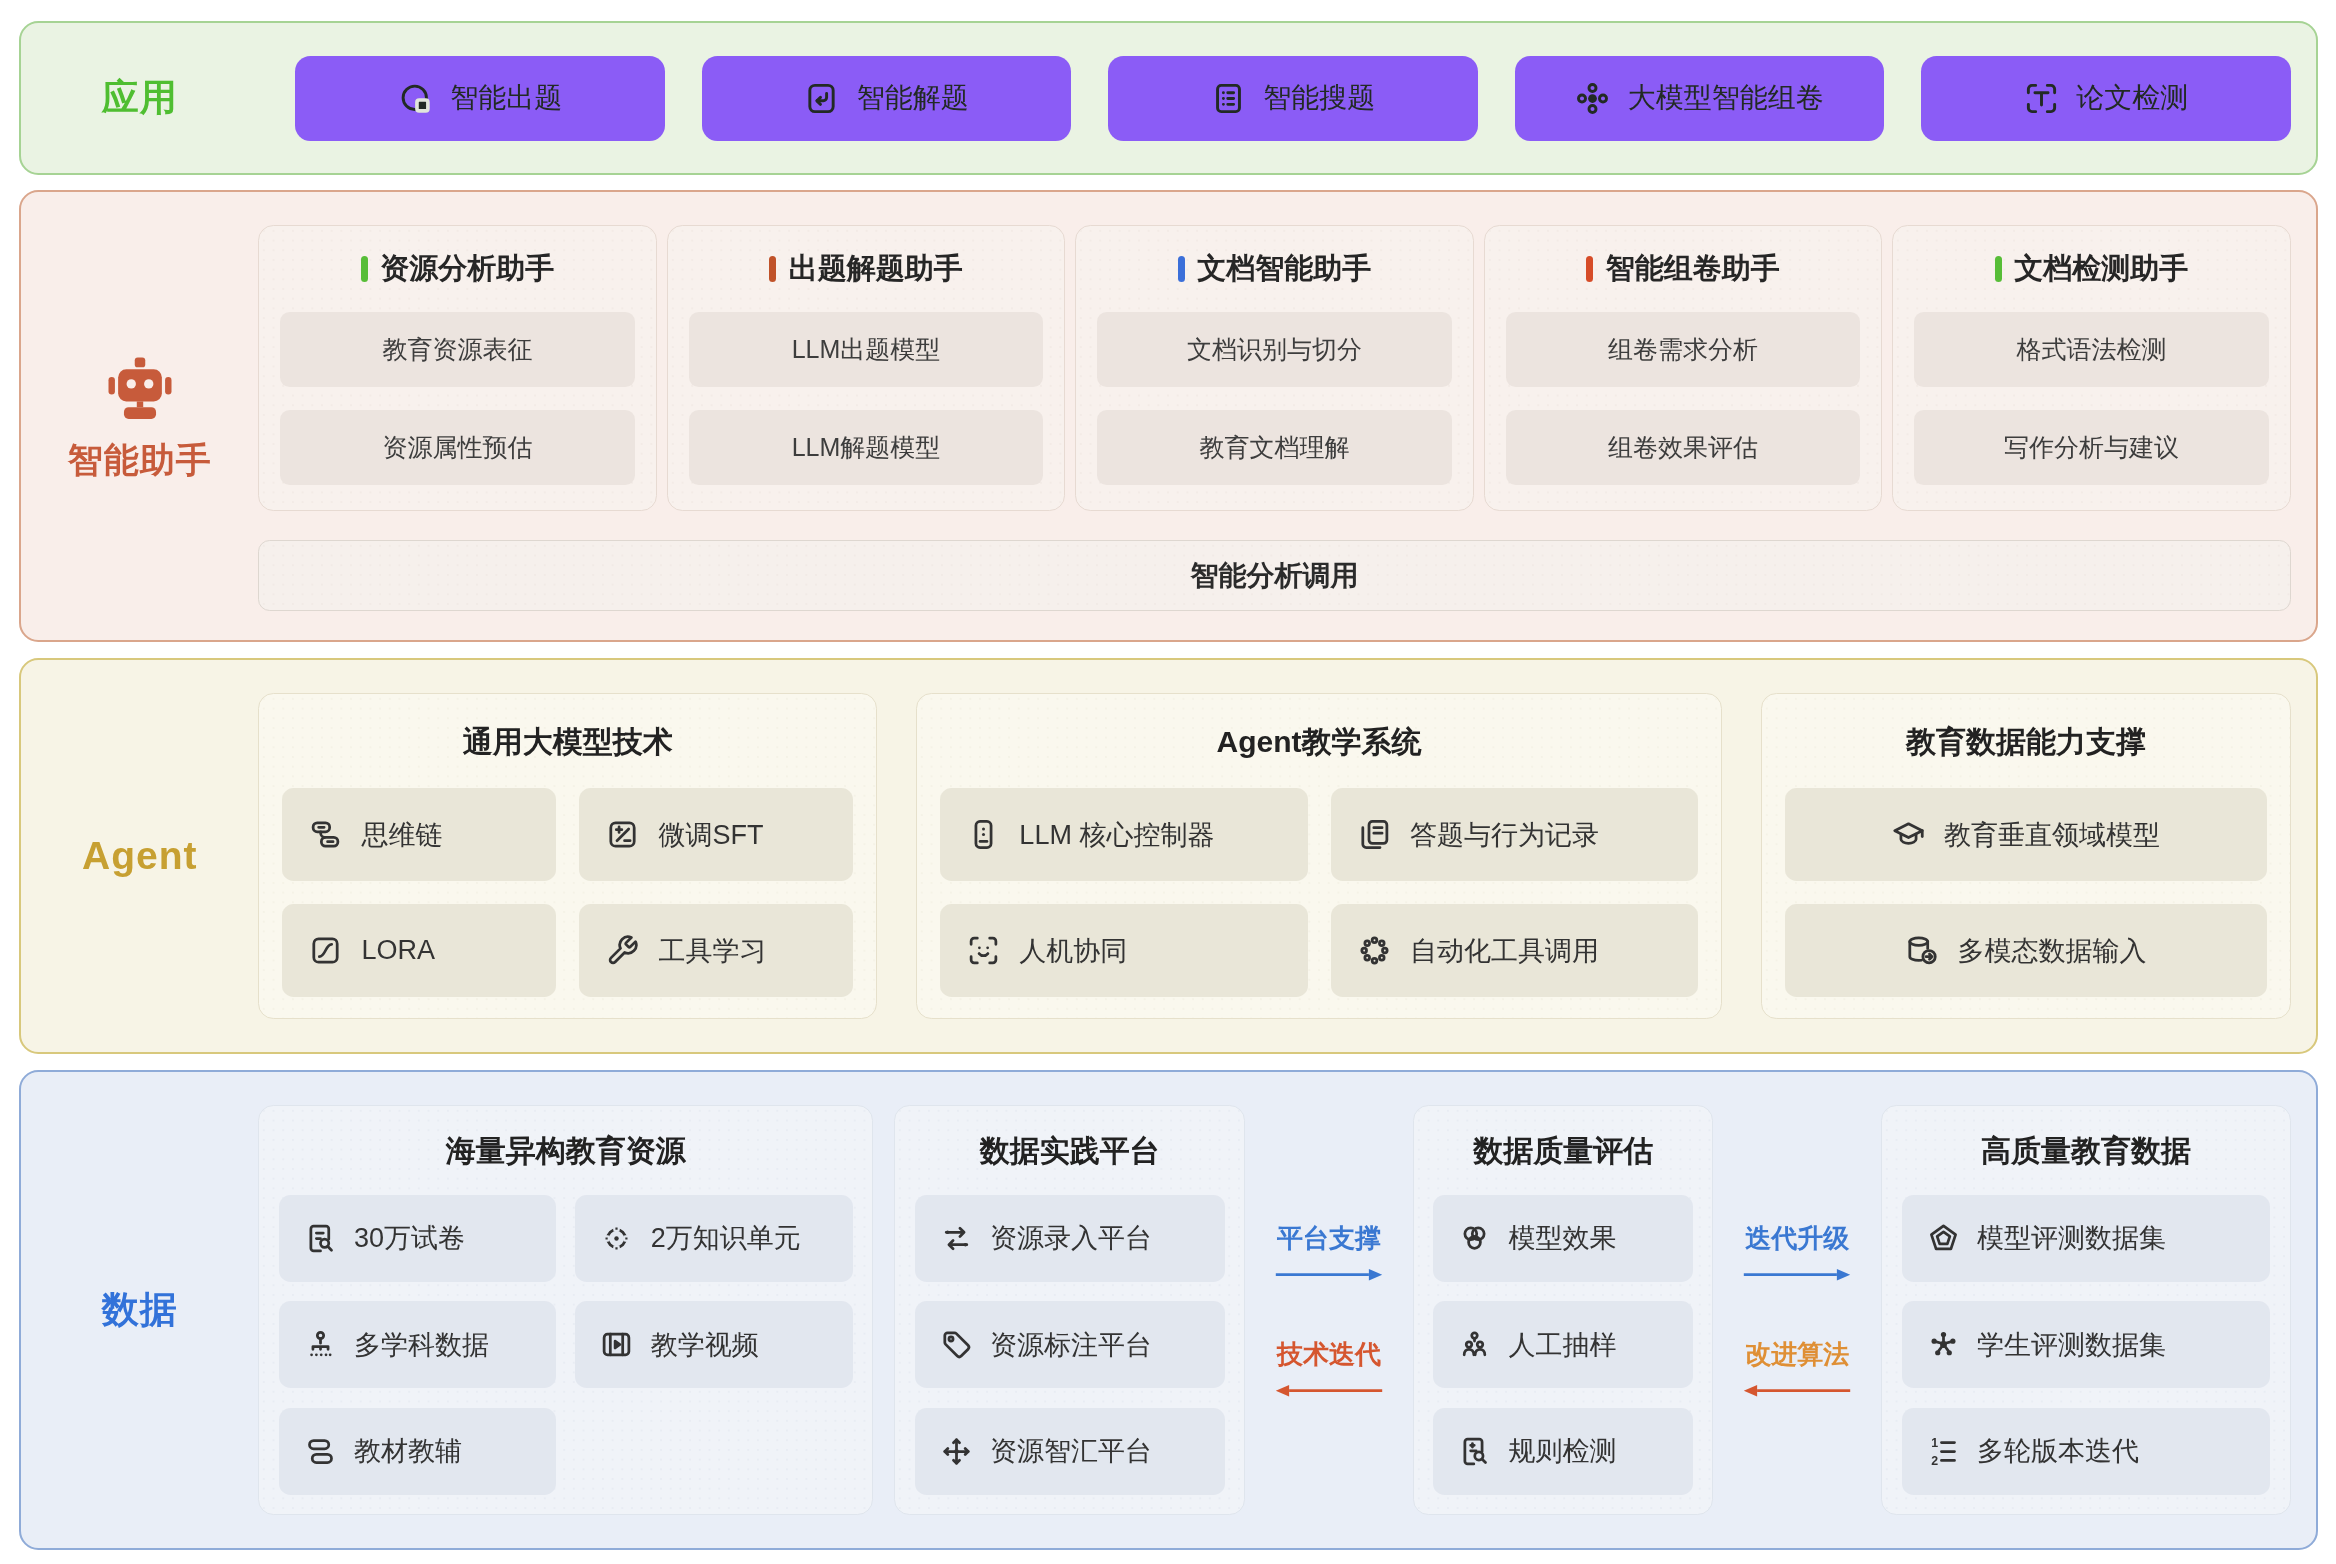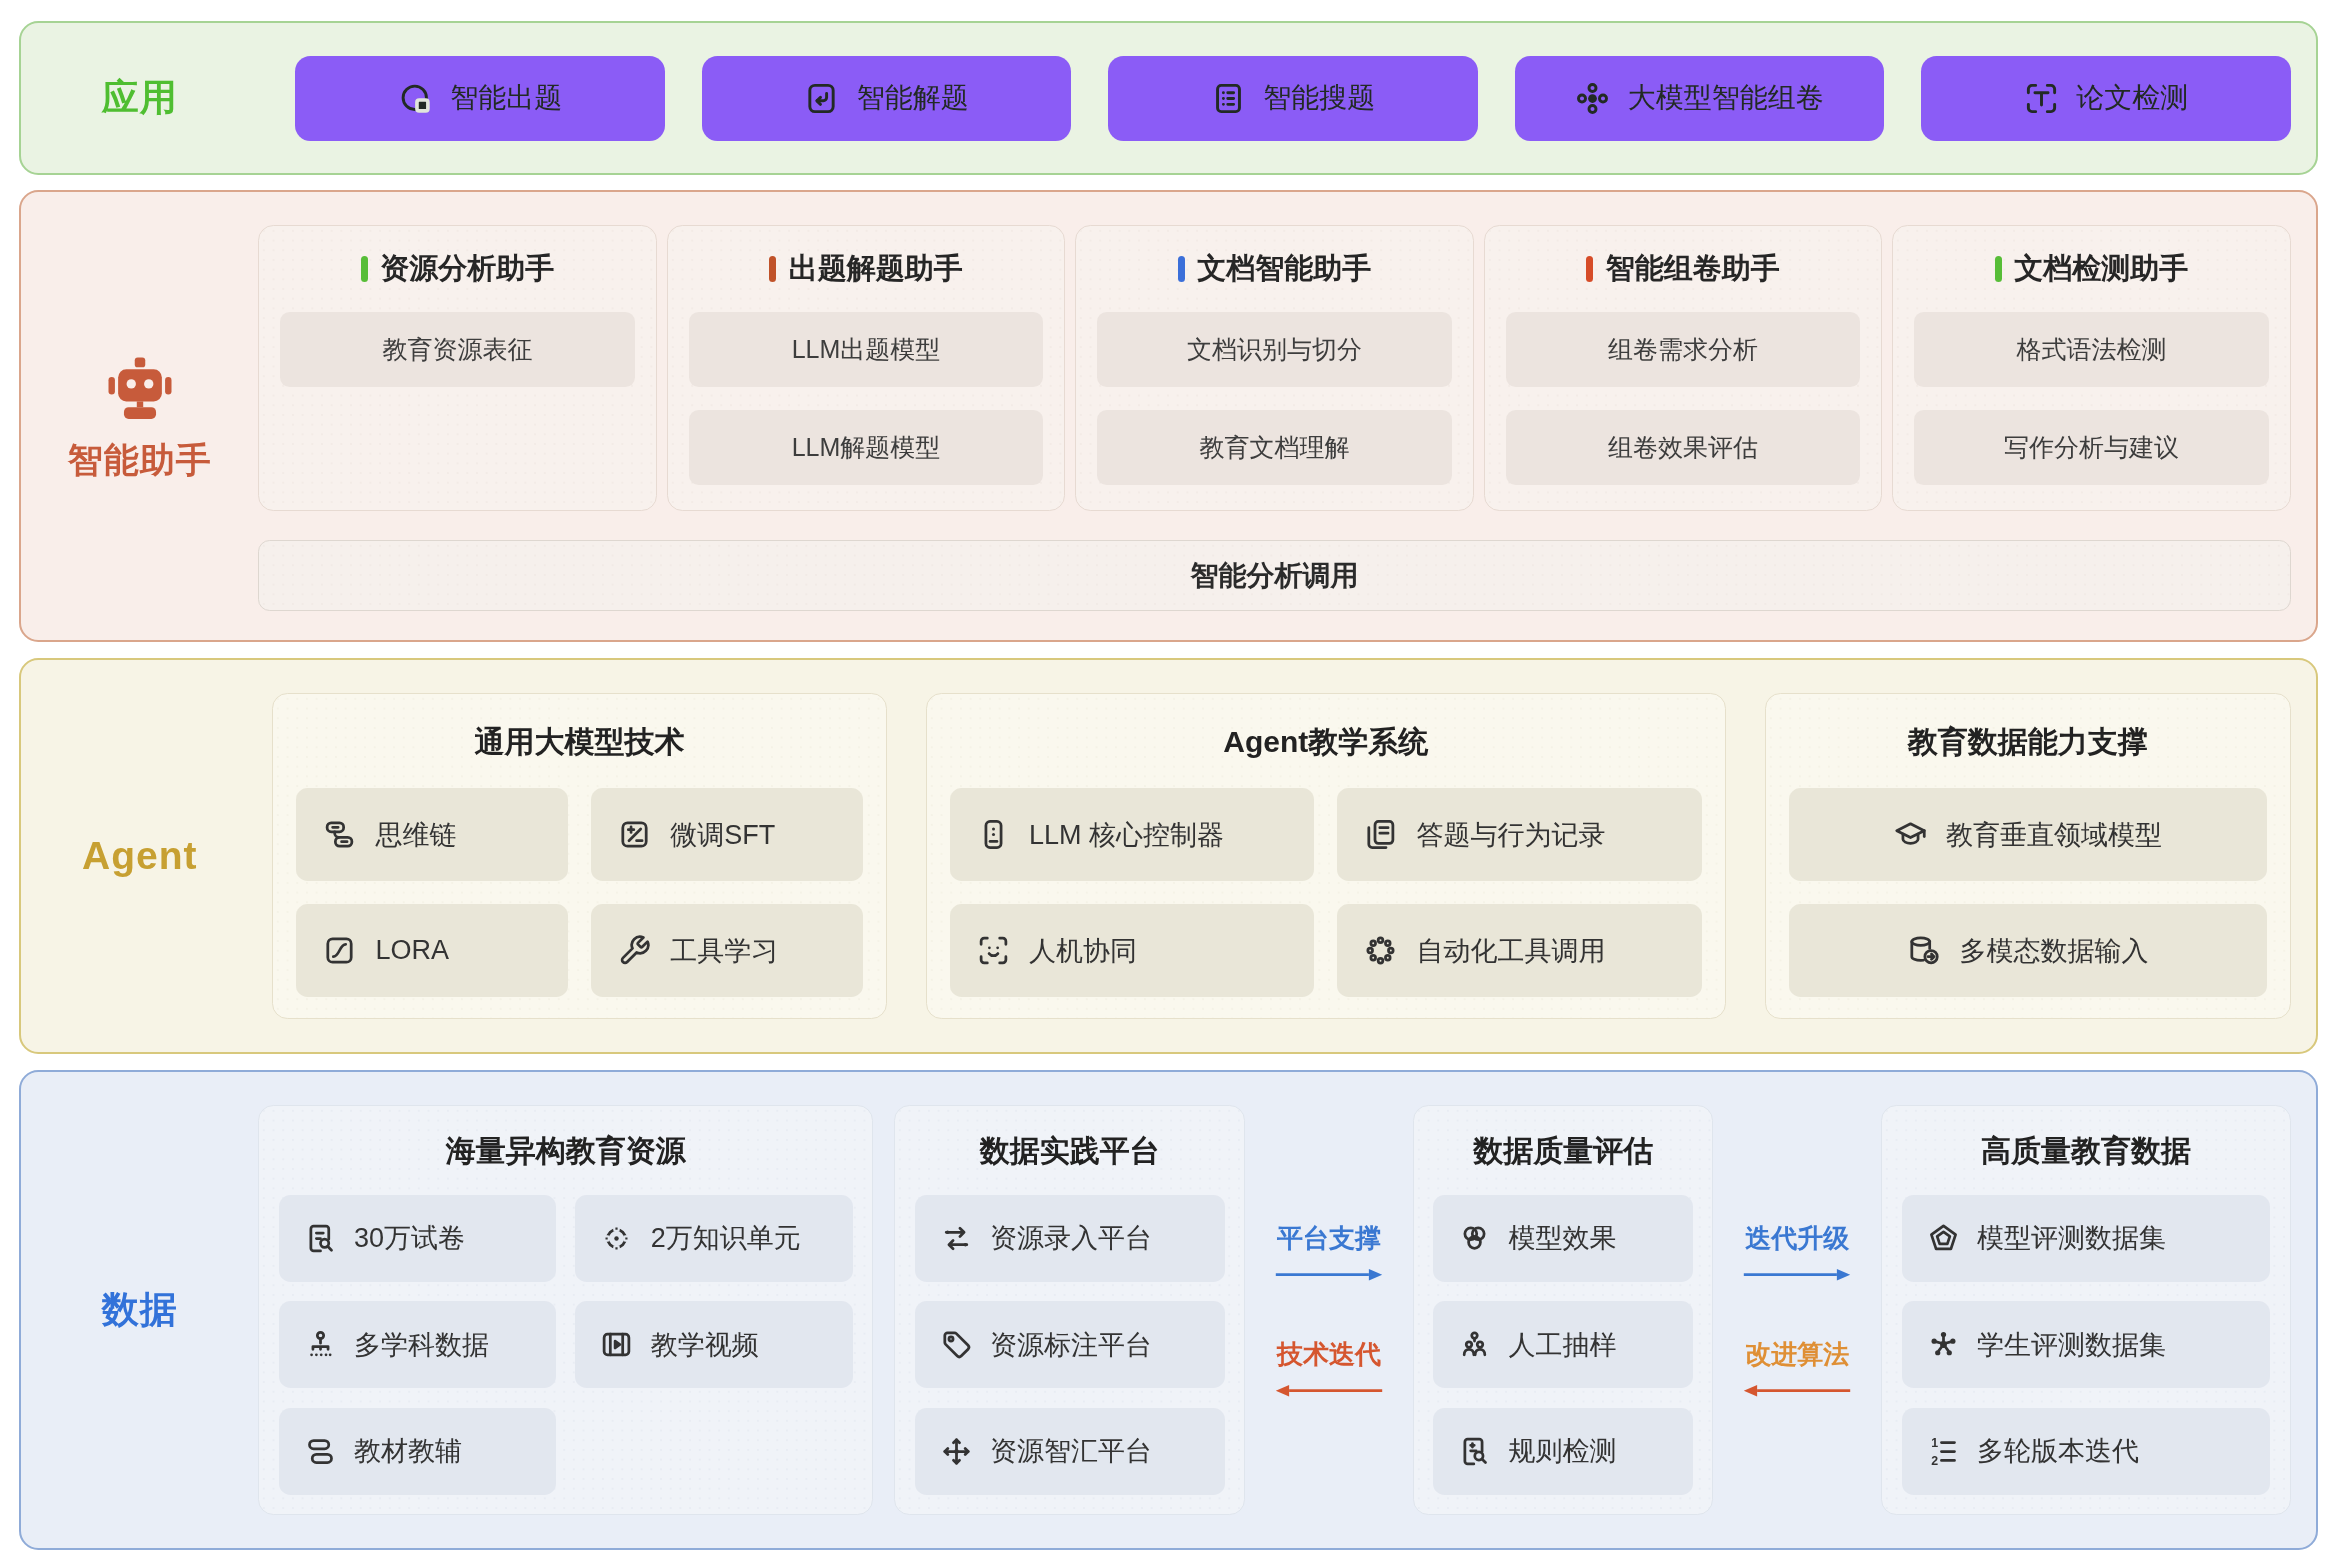--- a/index.html
+++ b/index.html
@@ -32,21 +32,21 @@
            background-image: radial-gradient(rgba(120,80,60,0.04) 1.2px, transparent 1.2px); background-size: 9.7px 9.7px; }
   .acard-title { display: flex; align-items: center; justify-content: center; gap: 12.6px; font-size: 29px; font-weight: bold; color: #262626; }
   .accent-bar { width: 6.8px; height: 26px; border-radius: 3.9px; flex: 0 0 6.8px; }
   .achip { height: 75px; background: #ece4df; border-radius: 9.7px; display: flex; align-items: center; justify-content: center; font-size: 25px; color: #3d3d3d; }
   .afooter { height: 71px; background: #f6f0ec; border: 1.9px solid #ded7d0; border-radius: 11.6px; display: flex; align-items: center; justify-content: center; font-size: 28px; font-weight: bold; color: #2b2b2b;
              background-image: radial-gradient(rgba(120,80,60,0.035) 1.2px, transparent 1.2px); background-size: 9.7px 9.7px; }
 
   
   .band.agent { flex: 0 0 382px; background: #f7f4e6; border-color: #d8c87c; padding: 33px 25px 33px 0; }
   .agent .band-label { color: #c7a032; font-size: 39px; }
-  .gcards { flex: 1; display: flex; gap: 39px; min-width: 0; margin-left: 14px; }
+  .gcards { flex: 1; display: flex; gap: 39px; min-width: 0; }
   .gcard { background: #faf8ee; border: 1.9px solid #e6e0cb; border-radius: 15.4px; padding: 21px 23px; display: flex; flex-direction: column; min-width: 0;
            background-image: radial-gradient(rgba(120,110,50,0.04) 1.2px, transparent 1.2px); background-size: 9.7px 9.7px; }
   .gcard1 { flex: 6.4; } .gcard2 { flex: 8.5; } .gcard3 { flex: 5.4; }
   .gcard-title { font-size: 30px; font-weight: bold; text-align: center; margin: 7.7px 0 25px; color: #222; }
   .ggrid { flex: 1; display: grid; grid-template-columns: 1fr 1fr; gap: 23px; }
   .gcard3 .ggrid { grid-template-columns: 1fr; }
   .gchip { background: #e9e6d8; border-radius: 11.6px; display: flex; align-items: center; gap: 19.3px; padding: 0 27px; font-size: 27px; color: #333; min-height: 93px; }
   .gcard3 .gchip { justify-content: center; }
 
   
@@ -140,20 +140,21 @@
   </div>
   <div class="assistant-content">
     <div class="acards">
 
       <div class="acard">
         <div class="acard-title">
           <span class="accent-bar" style="background: rgb(87, 189, 55);"></span>
           <span>资源分析助手</span>
         </div>
         <div class="achip">教育资源表征</div>
+        <div class="achip">资源属性预估</div>
       </div>
 
       <div class="acard">
         <div class="acard-title">
           <span class="accent-bar" style="background: rgb(192, 82, 41);"></span>
           <span>出题解题助手</span>
         </div>
         <div class="achip">LLM出题模型</div>
         <div class="achip">LLM解题模型</div>
       </div>

